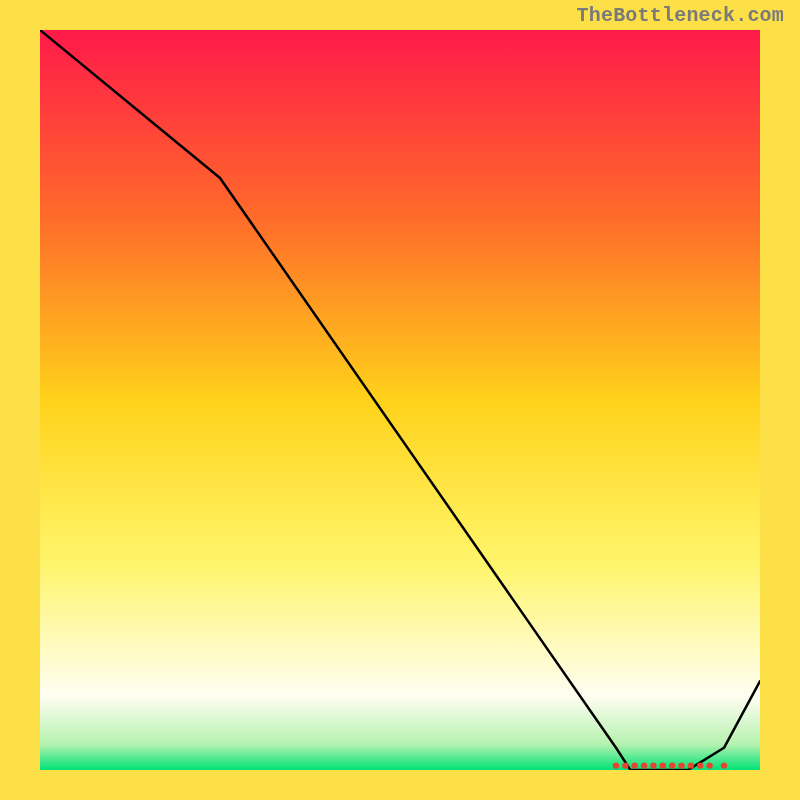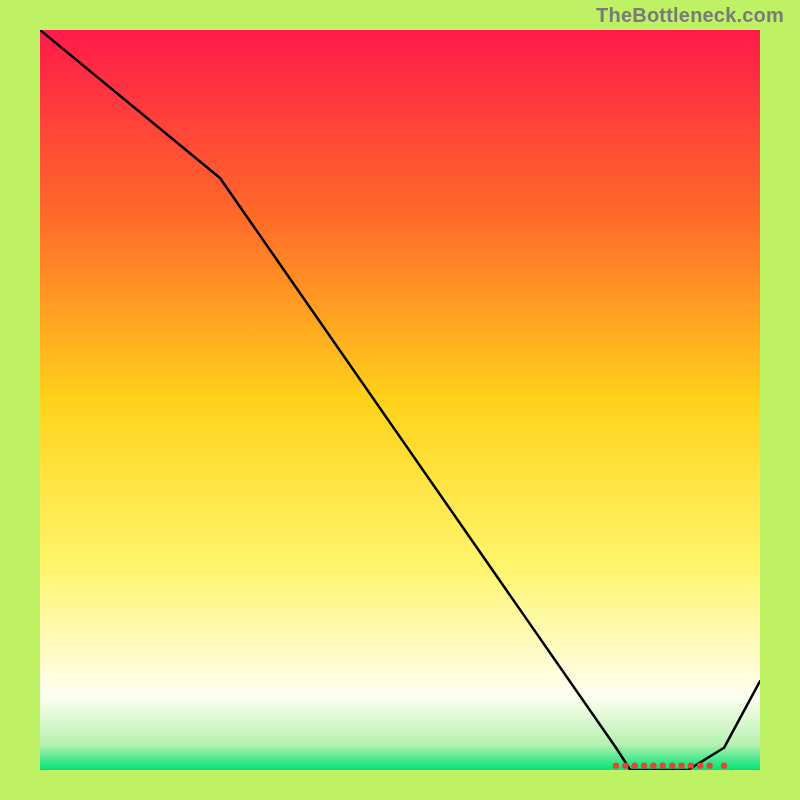--- a/index.html
+++ b/index.html
@@ -10,21 +10,22 @@
     background: #000;
     overflow: hidden;
     font-family: Arial, Helvetica, sans-serif;
   }
   .frame {
     position: absolute;
     left: 0;
     top: 0;
     width: 800px;
     height: 800px;
-    background: #bef264;
+    background: #fde047;
+    font-family: Liberation Mono, monospace;
   }
   .watermark {
     position: absolute;
     top: 4px;
     right: 16px;
     font-size: 20px;
     font-weight: 600;
     color: #7a7a7a;
     letter-spacing: 0.2px;
   }

